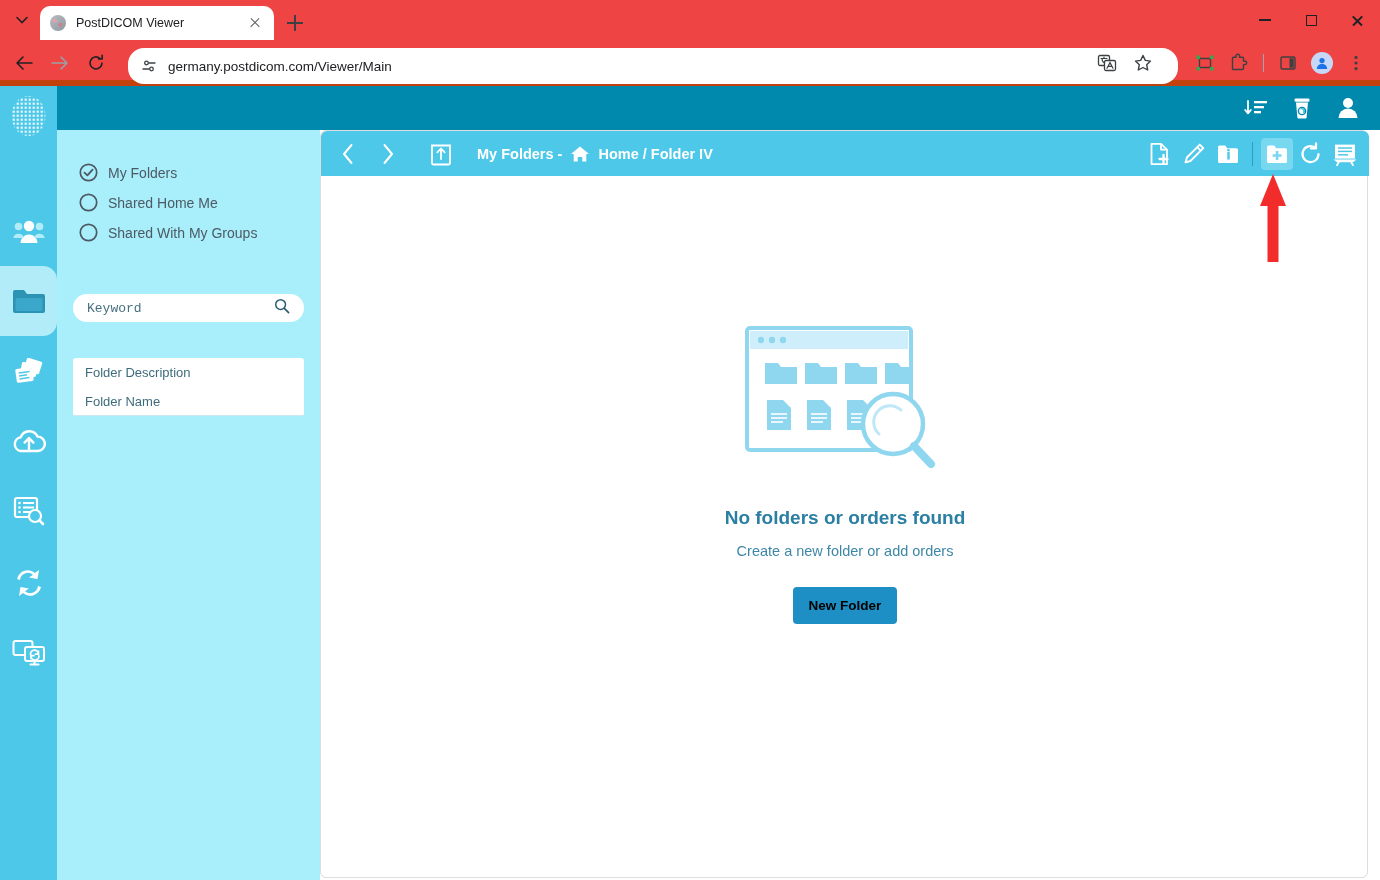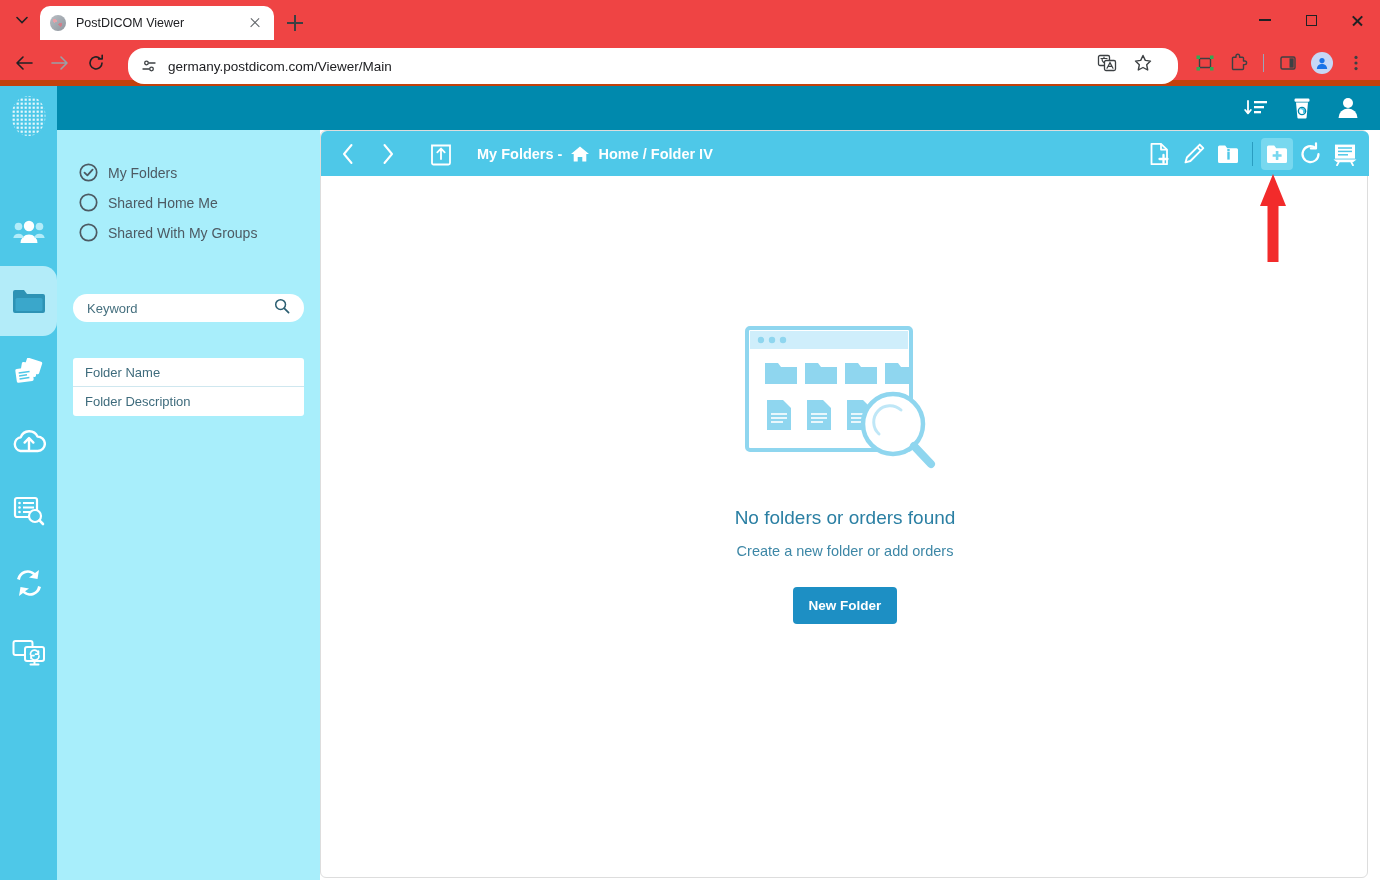--- a/index.html
+++ b/index.html
@@ -132,21 +132,21 @@
   
   .filter-panel {
     position:absolute; left:57px; top:130px; width:263px; height:750px;
     background:#a8eefb;
   }
   .radio-row { position:absolute; left:22px; display:flex; align-items:center; gap:10px; }
   .radio-label { font-size:14px; color:#4d5a63; }
   .keyword-box {
     position:absolute; left:16px; top:164px; width:231px; height:28px;
     background:#fff; border-radius:14px;
-    display:flex; align-items:center; padding:0 14px;
+    display:flex; align-items:center; padding:0 14px;font-family:Liberation Mono, monospace;
   }
   .keyword-ph { font-size:13px; color:#46707f; flex:1 1 auto; }
   .fields-box {
     position:absolute; left:16px; top:228px; width:231px; height:58px;
     background:#fff; border-radius:3px;
   }
   .field-row { height:29px; display:flex; align-items:center; padding:0 12px; font-size:13px; color:#3e6b7c; }
   .field-row.first { border-bottom:1px solid #cfe7ef; }
   .btn-row { position:absolute; left:54px; top:360px; display:flex; gap:18px; }
   .btn-blue {
@@ -177,24 +177,24 @@
   }
   .tool-btn.hi { background:#78d8ef; }
   .tool-div { width:1px; height:24px; background:#2a9dc0; margin:0 6px; }
 
   
   .empty {
     position:absolute; left:0; top:45px; width:1048px; height:703px;
     display:flex; flex-direction:column; align-items:center;
     padding-top:150px;
   }
-  .empty-title { margin-top:32px; font-size:19px; font-weight:normal; color:#2a7fa3; }
+  .empty-title { margin-top:32px; font-size:19px; font-weight:bold; color:#2a7fa3; }
   .empty-sub { margin-top:14px; font-size:14.5px; color:#3d87a6; }
   .empty-btn {
-    margin-top:28px; background:#1d8fc4; color:#ffffff; font-size:13.5px; font-weight:bold;
+    margin-top:28px; background:#1d8fc4; color:#000000; font-size:13.5px; font-weight:bold;
     border:none; border-radius:4px; padding:11px 16px; cursor:pointer;
   }
 
   
   .red-arrow { position:absolute; left:1258px; top:172px; }
 </style>
 </head>
 <body>
 
 <div class="app">
@@ -456,22 +456,22 @@
       <span class="keyword-ph">Keyword</span>
       <span>
         <svg width="16" height="16" viewBox="0 0 16 16">
           <circle cx="6.6" cy="6.6" r="4.9" fill="none" stroke="#2c5f72" stroke-width="1.5"></circle>
           <line x1="10.3" y1="10.3" x2="14.6" y2="14.6" stroke="#2c5f72" stroke-width="1.7" stroke-linecap="round"></line>
         </svg>
       </span>
     </div>
 
     <div class="fields-box">
+      <div class="field-row">Folder Description</div>
       <div class="field-row first">Folder Name</div>
-      <div class="field-row">Folder Description</div>
     </div>
 
   </div>
 
   <div class="content-card">
     <div class="content-toolbar">
 
       <div class="crumb-nav">
         <span class="crumb-arrow">
           <svg width="14" height="22" viewBox="0 0 14 22">

